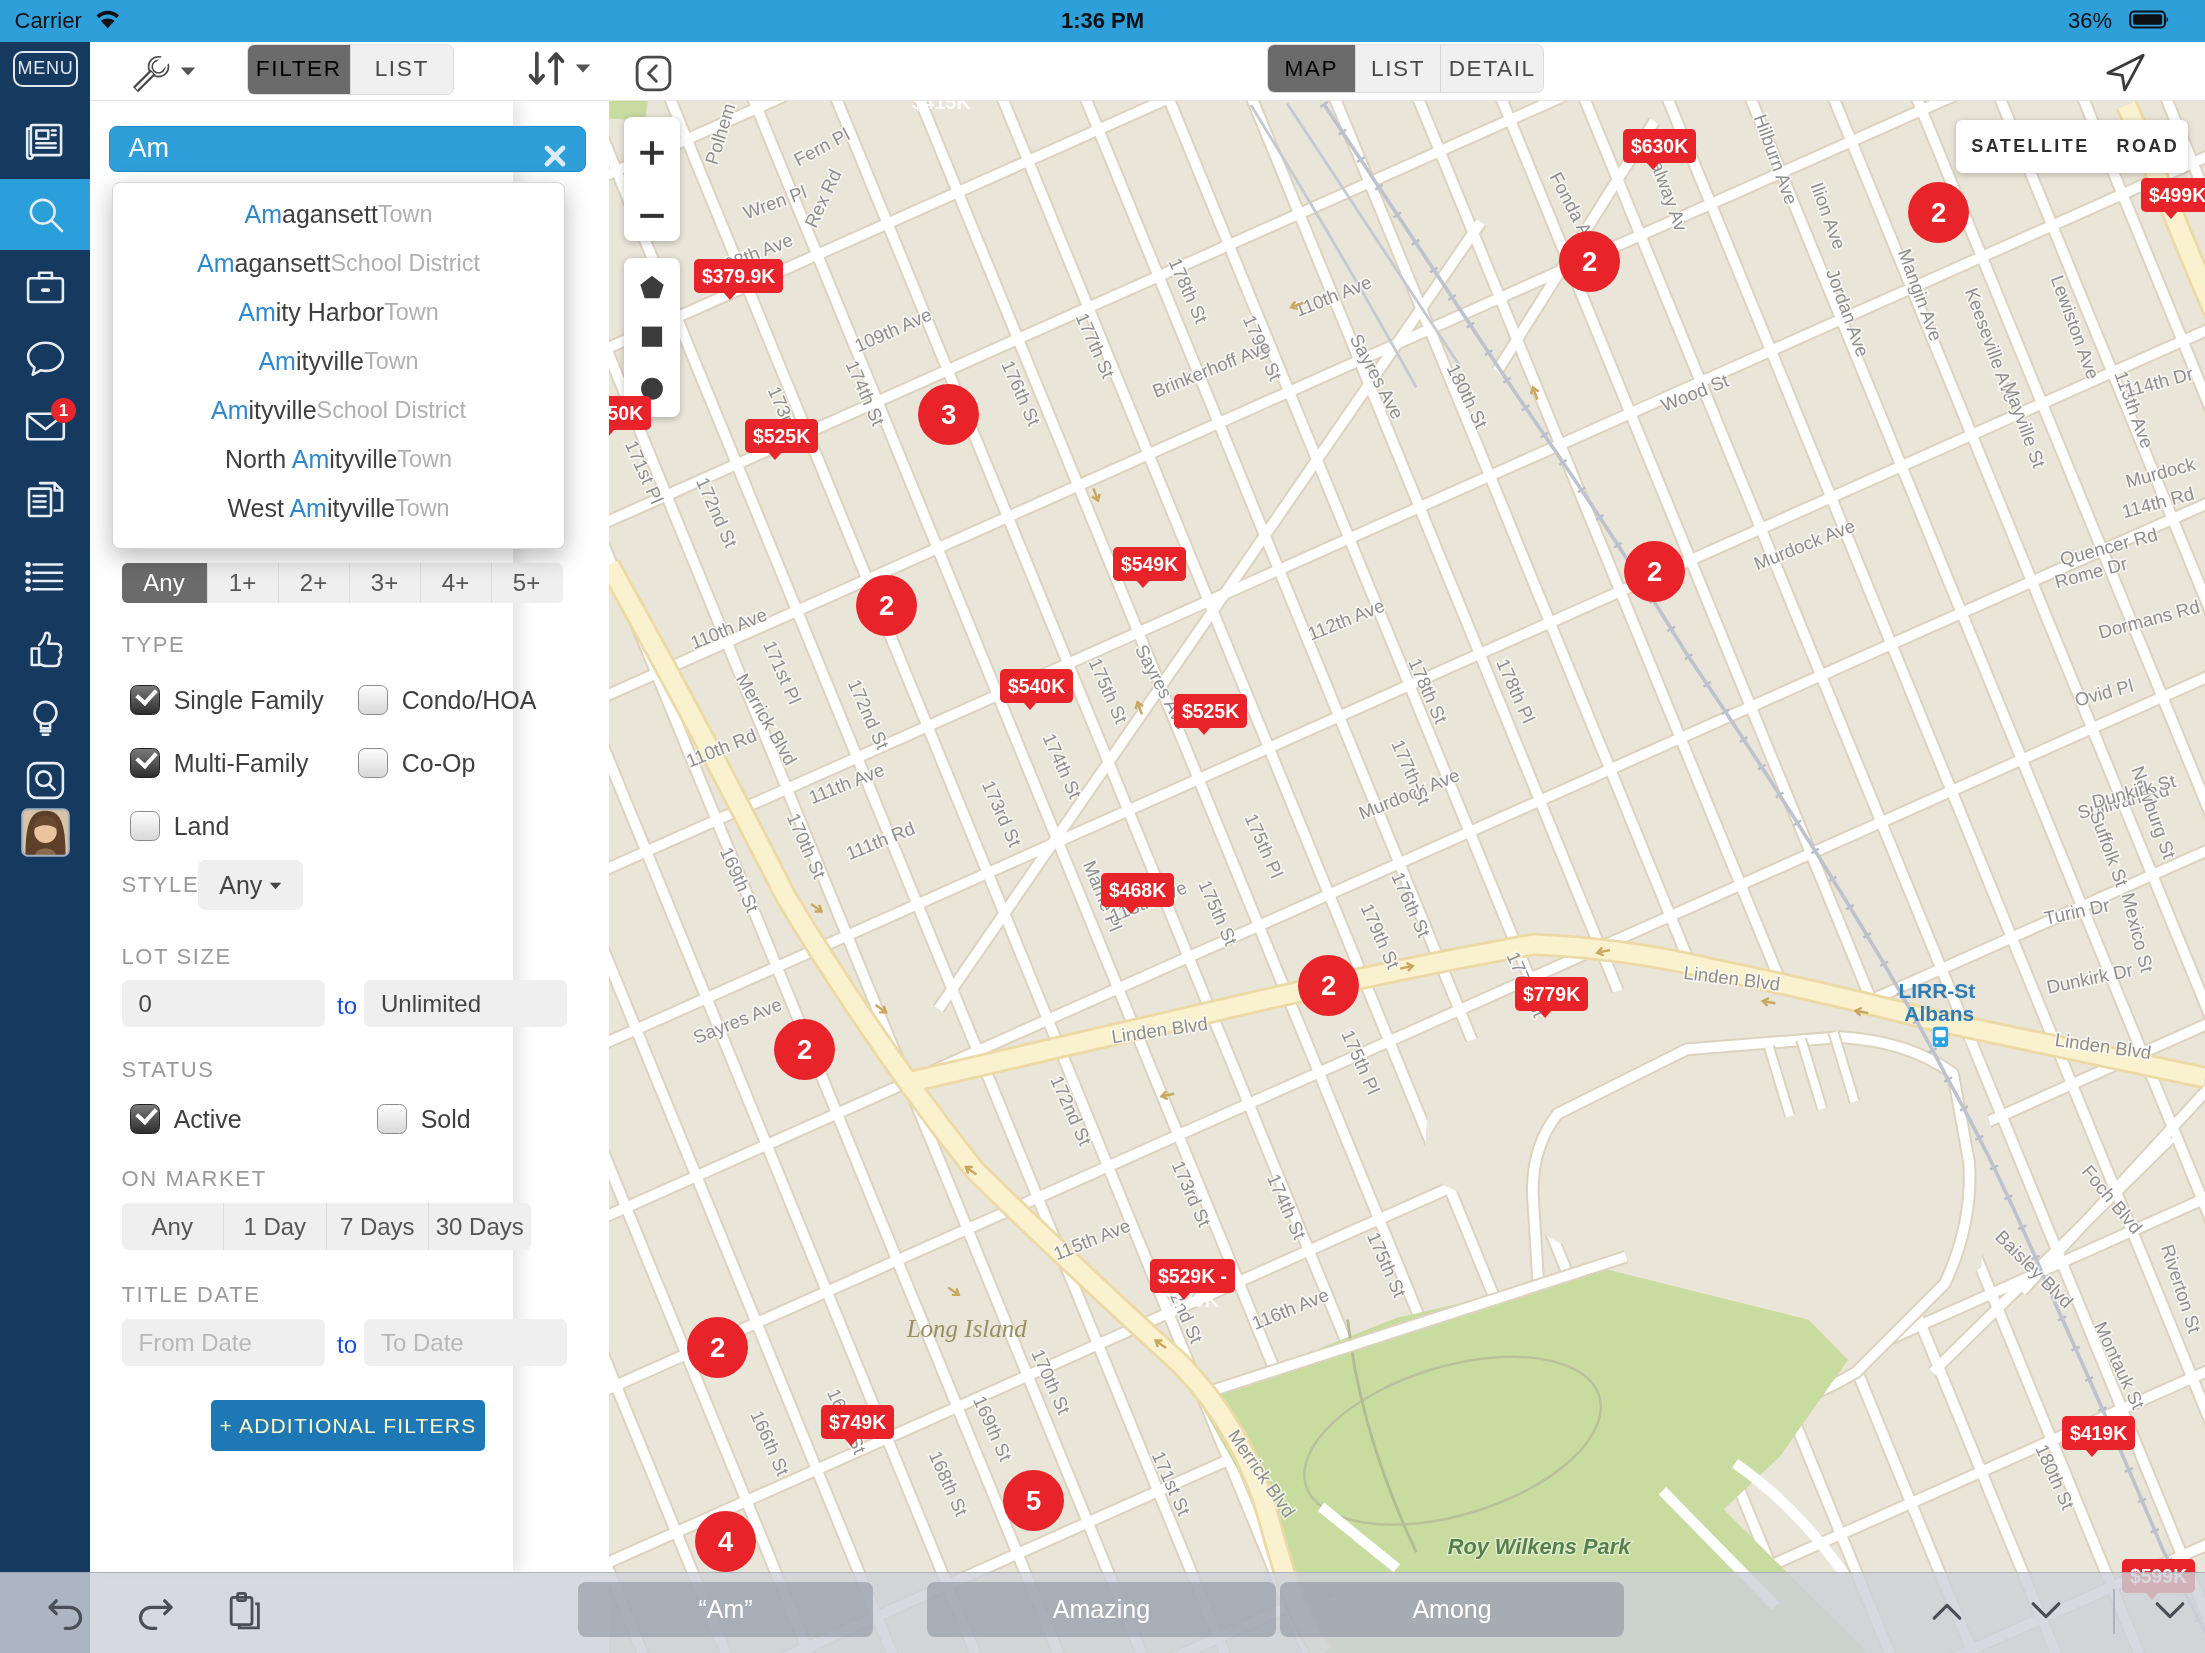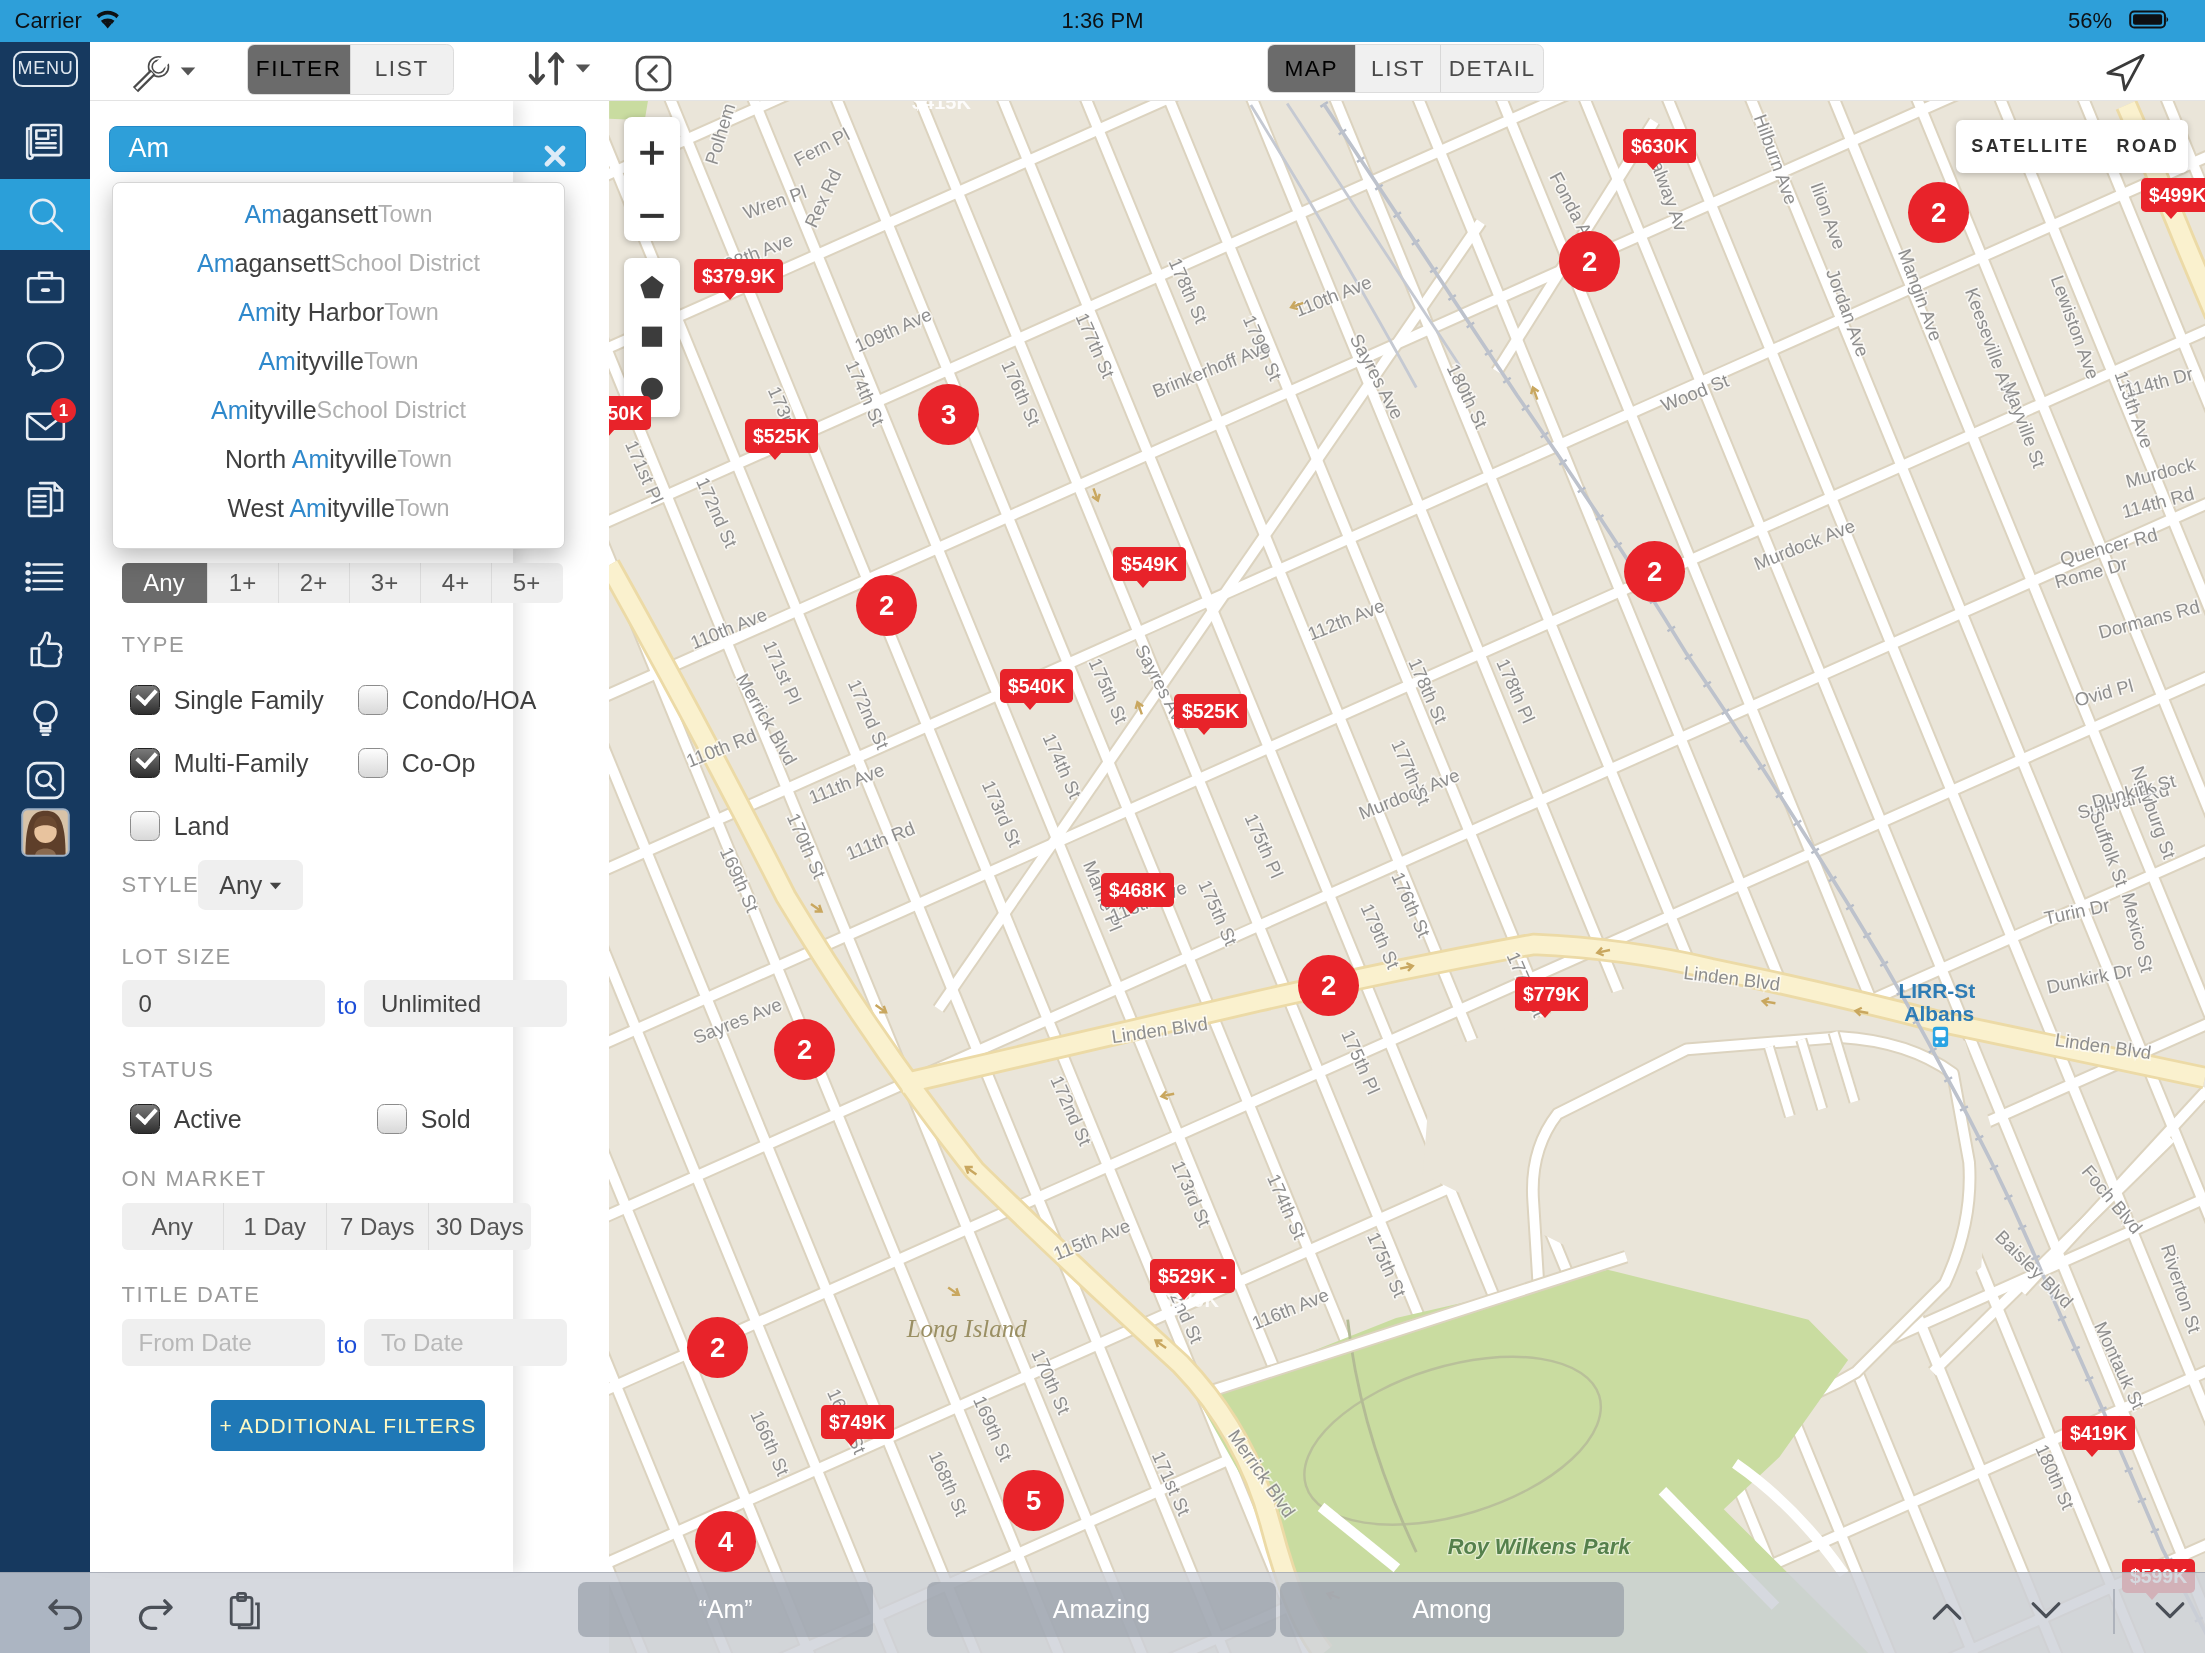--- a/index.html
+++ b/index.html
@@ -635,22 +635,22 @@
 </div>
 <div id="status">
 <div style="position:absolute;left:14.5px;top:8px;font-size:22px;color:#0E1013">Carrier</div>
 <div style="position:absolute;left:94px;top:9.7px"><svg width="27.4" height="21" viewBox="0 0 34 26">
           <g fill="#0E1013">
             <path d="M17,23 l-5.2,-6.4 a8.5,8.5 0 0 1 10.4,0 z"></path>
             <path d="M8.6,13.3 a13.5,13.5 0 0 1 16.8,0 l-2.9,3.6 a9.3,9.3 0 0 0 -11,0 z"></path>
             <path d="M3.2,6.6 a19.5,19.5 0 0 1 27.6,0 l-2.9,3.6 a15.3,15.3 0 0 0 -21.8,0 z"></path>
           </g>
         </svg></div>
-<div style="position:absolute;left:0;right:0;text-align:center;top:8px;font-size:22px;font-weight:normal;color:#0E1013">1:36 PM</div>
-<div style="position:absolute;right:93px;top:8px;font-size:22px;color:#0E1013">56%</div>
+<div style="position:absolute;left:0;right:0;text-align:center;top:8px;font-size:22px;font-weight:bold;color:#0E1013">1:36 PM</div>
+<div style="position:absolute;right:93px;top:8px;font-size:22px;color:#0E1013">36%</div>
 <div style="position:absolute;right:34px;top:9px"><svg width="42" height="21" viewBox="0 0 52 26">
           <rect x="1.5" y="3" width="43" height="20" rx="5" fill="none" stroke="#0E1013" stroke-width="2.5"></rect>
           <rect x="5" y="6.5" width="36" height="13" rx="2.5" fill="#0E1013"></rect>
           <path d="M46.5,9.5 q4,3.5 0,7 z" fill="#0E1013"></path>
         </svg></div>
 </div>
 <div id="bottombar">
 <div style="position:absolute;left:45px;top:18px"><svg width="42" height="39" viewBox="0 0 52 48">
           <path d="M14,12 L6,20 L14,28 M7,20 h24 a13,13 0 0 1 0,26 h-6" fill="none" stroke="#4A4F57" stroke-width="4" stroke-linecap="round" stroke-linejoin="round"></path>
         </svg></div>

